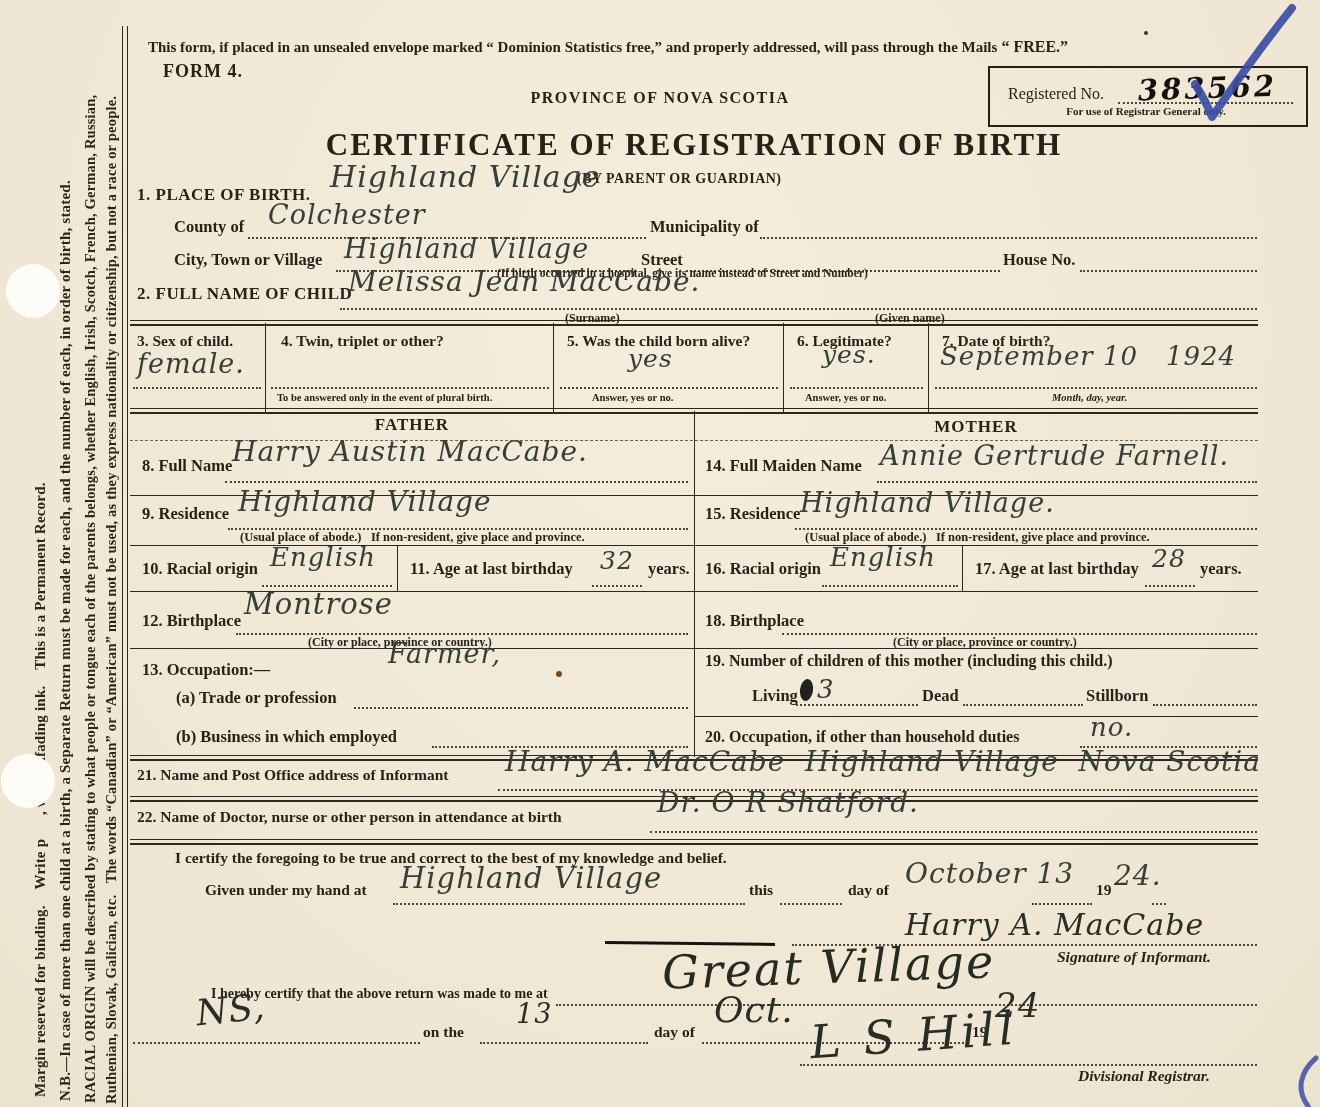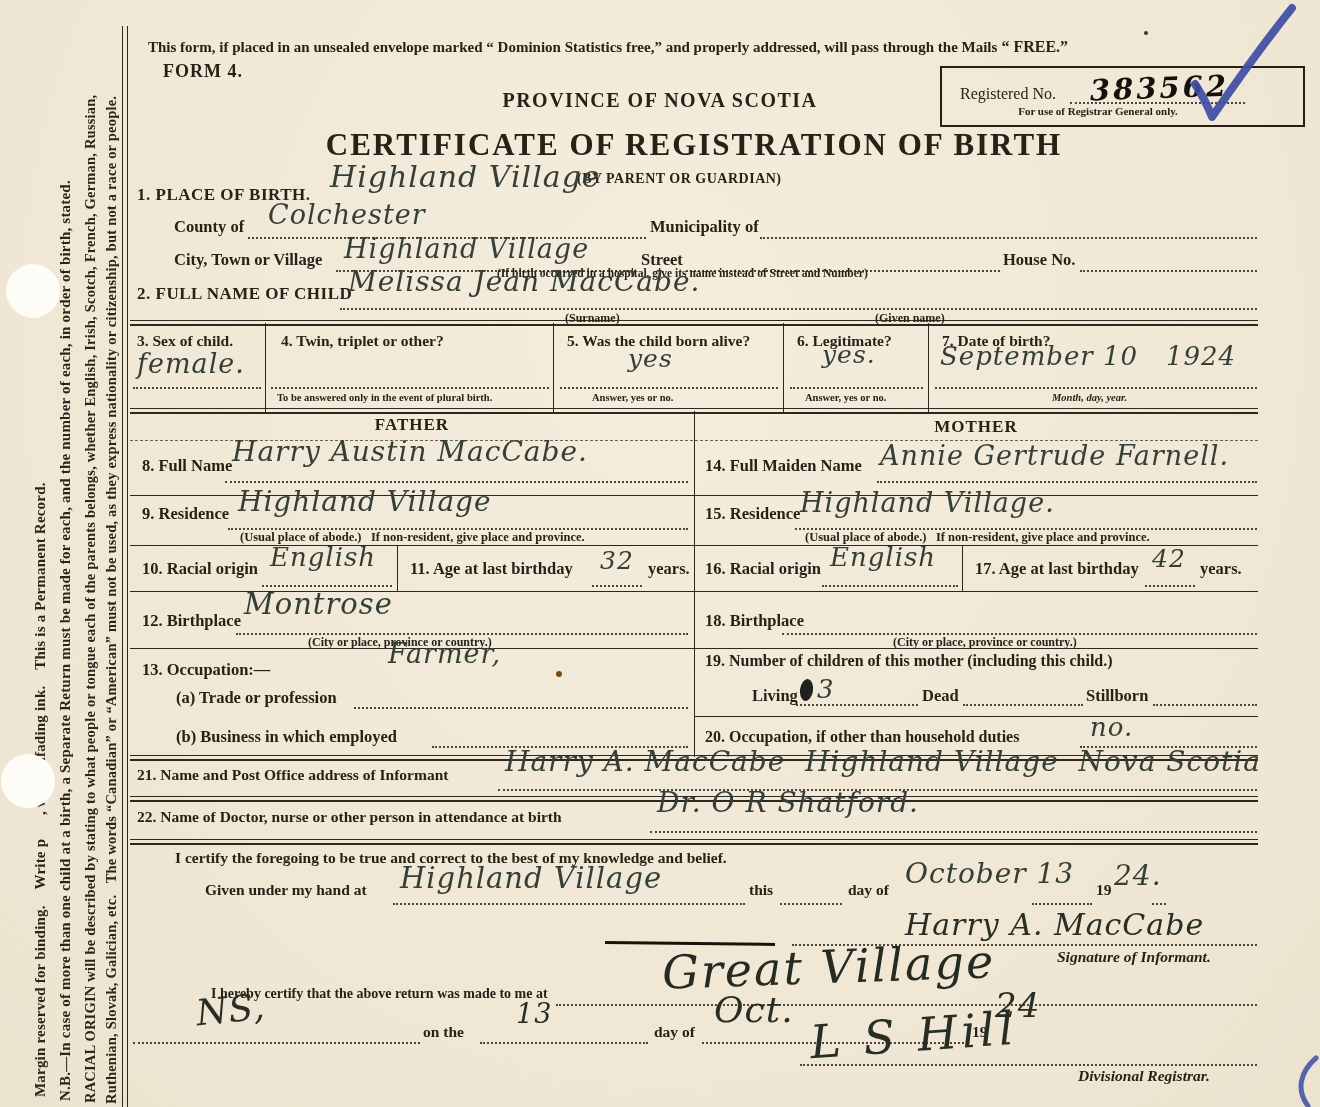--- a/index.html
+++ b/index.html
@@ -36,28 +36,28 @@
   <div class="vl" style="left:127px;top:26px;height:1081px;"></div>
 
   <div class="hole" style="left:6px;top:264px;width:54px;height:54px;"></div>
   <div class="hole" style="left:1px;top:754px;width:54px;height:54px;"></div>
 
   <div class="pr" style="left:148px;top:39px;font-size:15px;">
     <span>This form, if placed in an unsealed envelope marked “ Dominion Statistics free,” and properly addressed, will pass through the Mails</span><span style="font-size:16px;">&nbsp;“ FREE.”</span>
   </div>
   <div class="pr" style="left:163px;top:62px;font-size:18px;letter-spacing:1px;">FORM 4.</div>
 
-  <div style="position:absolute;left:940px;top:66px;width:316px;height:57px;border:2.5px solid #242019;padding-left:45px;">
+  <div style="position:absolute;left:988px;top:66px;width:316px;height:57px;border:2.5px solid #242019;">
     <div class="pr" style="left:18px;top:18px;font-size:16px;font-weight:normal;">Registered No.</div>
     <div class="dt" style="left:128px;top:34px;width:175px;"></div>
     <div class="hw" style="left:148px;top:6px;font-size:29px;font-weight:bold;color:#14110d;letter-spacing:3px;transform:rotate(-2deg);">383562</div>
     <div class="pr ctr" style="left:0;top:38px;width:312px;font-size:11px;">For use of Registrar General only.</div>
   </div>
 
-  <div class="pr ctr" style="left:130px;top:90px;width:1060px;font-size:20px;letter-spacing:1.5px;">PROVINCE OF NOVA SCOTIA</div>
+  <div class="pr ctr" style="left:130px;top:90px;width:1060px;font-size:16px;letter-spacing:1.5px;">PROVINCE OF NOVA SCOTIA</div>
   <div class="pr ctr" style="left:130px;top:129px;width:1128px;font-size:31px;letter-spacing:2px;">CERTIFICATE OF REGISTRATION OF BIRTH</div>
   <div class="pr" style="left:577px;top:172px;font-size:14px;letter-spacing:0.5px;">(BY PARENT OR GUARDIAN)</div>
 
   <div class="pr" style="left:137px;top:186px;font-size:17px;letter-spacing:0.5px;">1. PLACE OF BIRTH.</div>
   <div class="hw" style="left:330px;top:162px;font-size:30px;">Highland Village</div>
 
   <div class="pr" style="left:174px;top:219px;font-weight:bold;">County of</div>
   <div class="dt" style="left:248px;top:237px;width:398px;"></div>
   <div class="hw" style="left:268px;top:201px;font-size:27px;">Colchester</div>
   <div class="pr" style="left:650px;top:219px;">Municipality of</div>
@@ -139,21 +139,21 @@
   <div class="pr" style="left:410px;top:561px;">11. Age at last birthday</div>
   <div class="hw" style="left:600px;top:548px;font-size:25px;">32</div>
   <div class="dt" style="left:592px;top:585px;width:50px;"></div>
   <div class="pr" style="left:648px;top:561px;">years.</div>
 
   <div class="pr" style="left:705px;top:561px;">16. Racial origin</div>
   <div class="hw" style="left:830px;top:544px;font-size:26px;">English</div>
   <div class="dt" style="left:822px;top:585px;width:136px;"></div>
   <div class="vl" style="left:962px;top:546px;height:45px;"></div>
   <div class="pr" style="left:975px;top:561px;">17. Age at last birthday</div>
-  <div class="hw" style="left:1152px;top:546px;font-size:25px;">42</div>
+  <div class="hw" style="left:1152px;top:546px;font-size:25px;">28</div>
   <div class="dt" style="left:1145px;top:585px;width:50px;"></div>
   <div class="pr" style="left:1200px;top:561px;">years.</div>
   <div class="sl" style="left:130px;top:591px;width:1128px;"></div>
 
   <div class="pr" style="left:142px;top:613px;">12. Birthplace</div>
   <div class="hw" style="left:244px;top:590px;font-size:29px;">Montrose</div>
   <div class="dt" style="left:236px;top:633px;width:452px;"></div>
   <div class="pr" style="left:308px;top:636px;font-size:12px;">(City or place, province or country.)</div>
   <div class="pr" style="left:705px;top:613px;">18. Birthplace</div>
   <div class="dt" style="left:782px;top:633px;width:475px;"></div>

